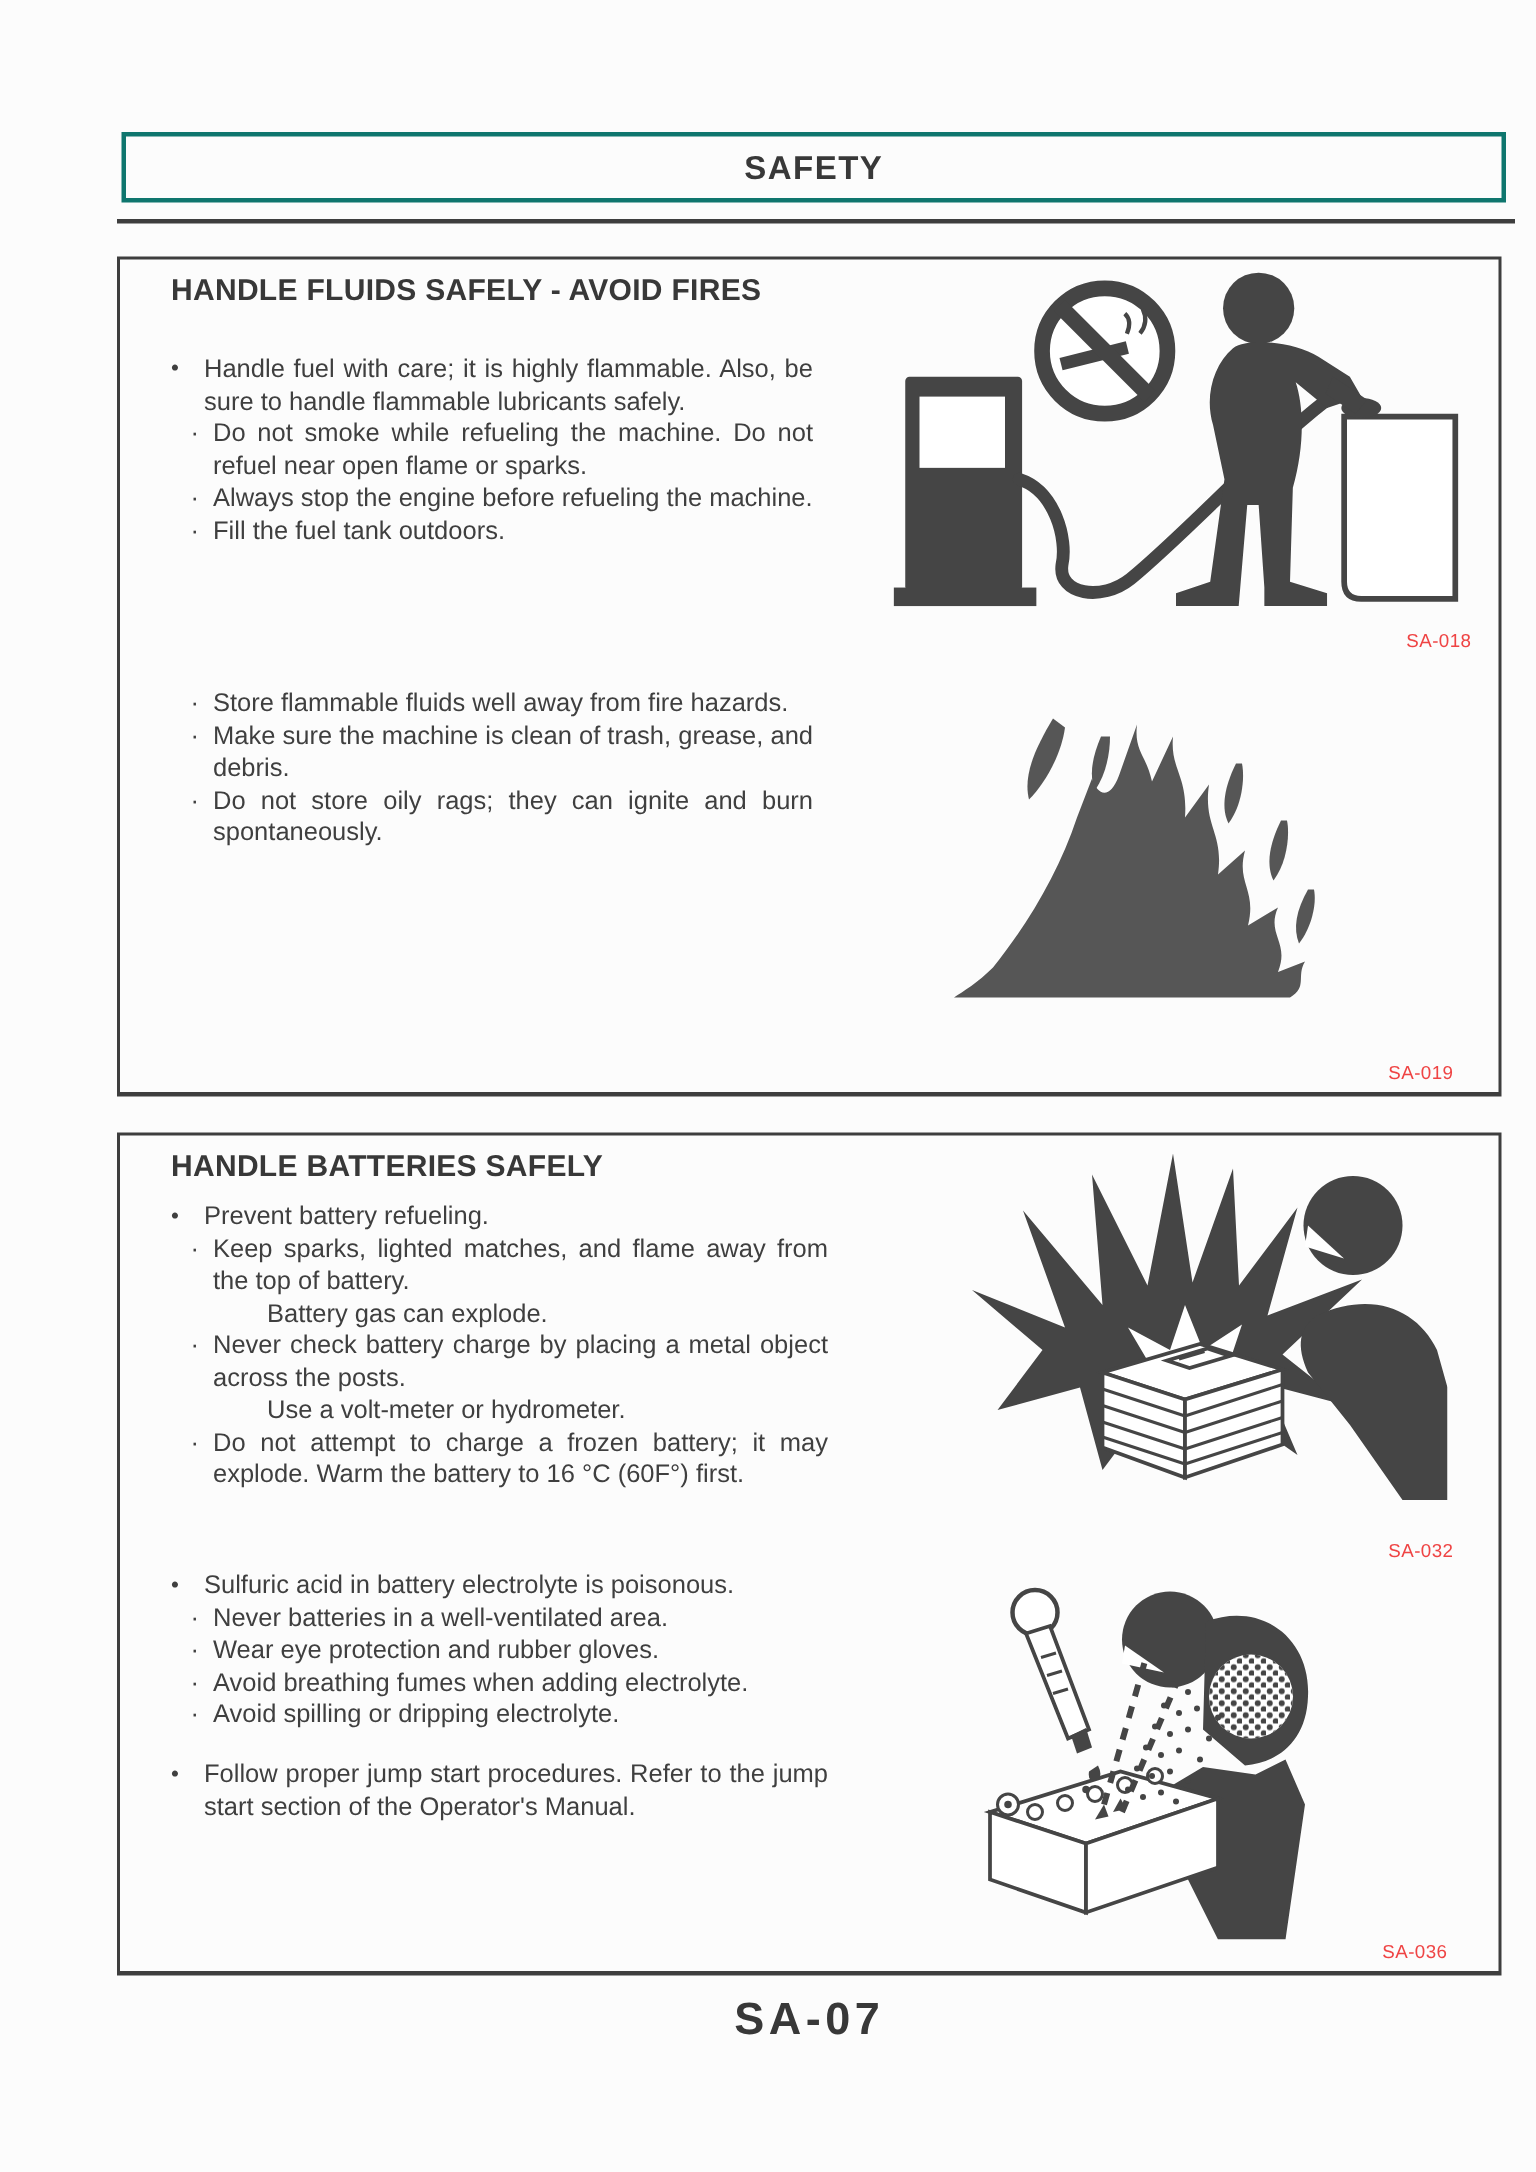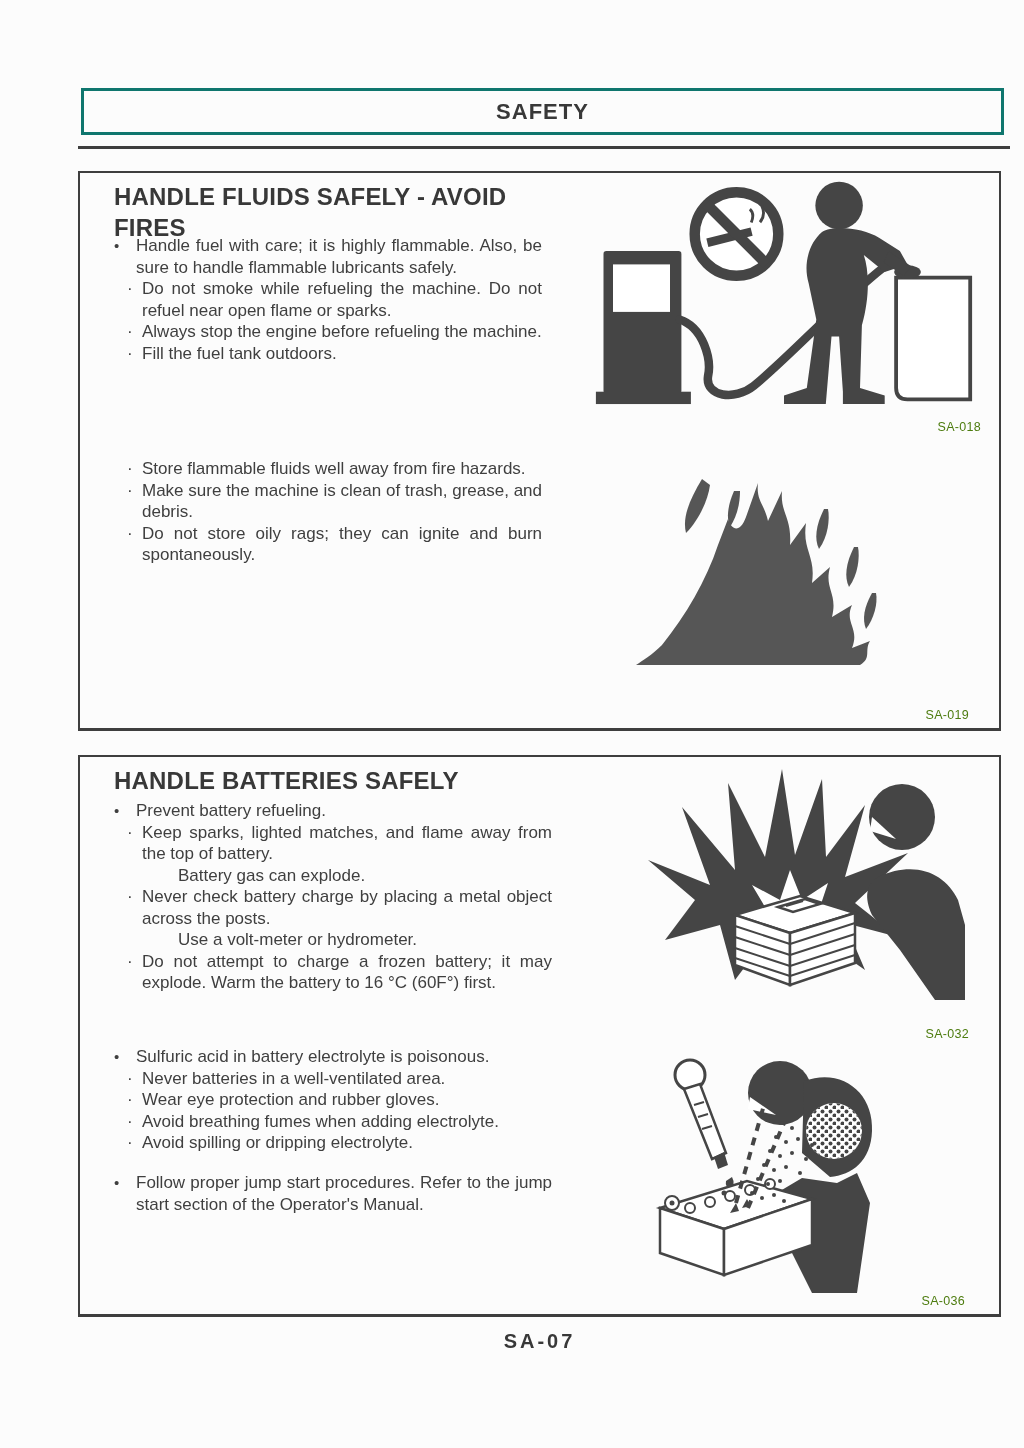--- a/index.html
+++ b/index.html
@@ -13,48 +13,48 @@
     position:absolute;left:81px;top:88px;width:917px;height:41px;
     border:3px solid #0f766e;display:flex;align-items:center;justify-content:center;
   }
   .hdr-title{font-size:22px;font-weight:bold;letter-spacing:1px;color:#383838;}
   .rule{position:absolute;left:78px;top:146px;width:932px;height:3px;background:#3e3e3e;}
   .sec{position:absolute;left:78px;width:919px;border:2px solid #3e3e3e;border-bottom-width:3px;}
   .sec1{top:171px;height:555px;}
   .sec2{top:755px;height:557px;}
   .sec-title{
     position:absolute;left:34px;top:8px;width:420px;
-    font-size:24px;font-weight:bold;line-height:1.3;color:#383838;letter-spacing:.2px;
+    font-size:20px;font-weight:bold;line-height:1.3;color:#383838;letter-spacing:.2px;
   }
   .list{position:absolute;font-size:17px;line-height:21.5px;color:#3f3f3f;}
   .li{display:flex;}
   .li .b{flex:none;width:22px;}
   .li.lv1 .b{font-size:15px;}
   .li.lv2{padding-left:13px;}
   .li.lv2 .b,.li.lv3 .b{width:15px;font-size:17px;}
   .li.lv3{padding-left:13px;gap:36px;}
   .li .t{flex:1;text-align:justify;}
   .sec1 .g0{left:34px;top:62px;width:428px;}
   .sec1 .g1{left:34px;top:285px;width:428px;}
   .sec2 .g0{left:34px;top:43px;width:438px;}
   .sec2 .g1{left:34px;top:289px;width:438px;}
   .sec2 .g2{left:34px;top:415px;width:438px;}
   .fig{position:absolute;}
   .fig-018{left:514px;top:4px;width:380px;height:228px;}
   .fig-019{left:548px;top:292px;width:260px;height:210px;}
   .fig-032{left:560px;top:8px;width:325px;height:235px;}
   .fig-036{left:572px;top:296px;width:230px;height:240px;}
-  .fig-label{position:absolute;font-size:12.5px;color:#4d7c0f;letter-spacing:.3px;}
+  .fig-label{position:absolute;font-size:12.5px;color:#ef4444;letter-spacing:.3px;}
   .lbl-018{right:18px;top:247px;}
   .lbl-019{right:30px;bottom:6px;}
   .lbl-032{right:30px;top:247px;margin-top:23px;}
   .lbl-036{right:34px;bottom:6px;}
   .footer{
     position:absolute;left:78px;top:1330px;width:923px;text-align:center;
-    font-size:20px;font-weight:bold;letter-spacing:3px;color:#383838;
+    font-size:30px;font-weight:bold;letter-spacing:3px;color:#383838;
   }
   svg{display:block;width:100%;height:100%;}
 </style>
 </head>
 <body>
 
 <div class="hdr-box">
   <div class="hdr-title">SAFETY</div>
 </div>
 <div class="rule"></div>

